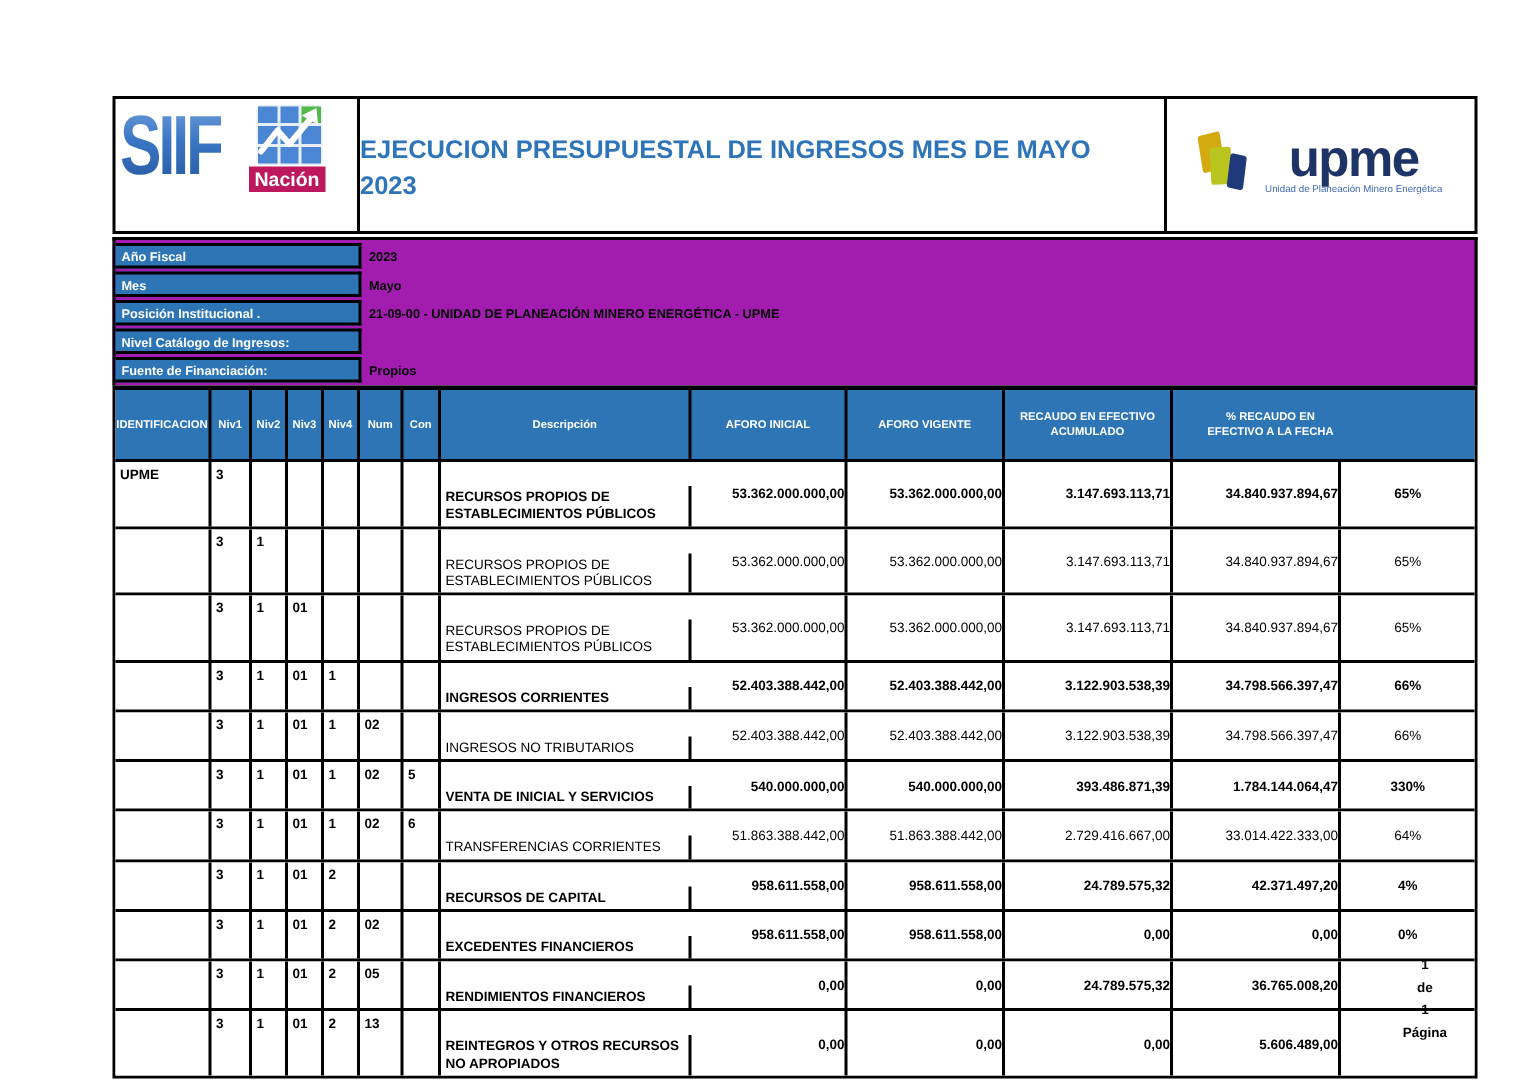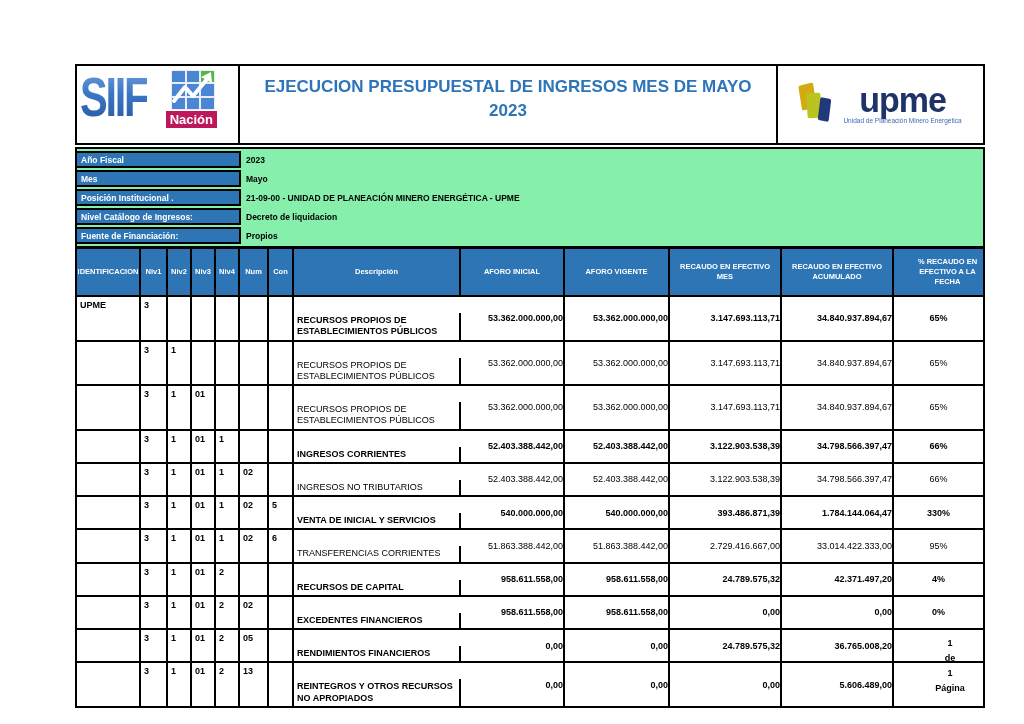--- a/index.html
+++ b/index.html
@@ -2,49 +2,49 @@
 <html><head>
 <meta charset="utf-8">
 <style>
   * { margin:0; padding:0; box-sizing:border-box; }
   html,body { background:#ffffff; }
   body { font-family:"Liberation Sans", sans-serif; }
   .page { position:relative; width:1024px; height:724px; background:#fff; overflow:hidden; }
   .doc { position:absolute; left:75px; top:64px; width:910px; }
 
   
-  .band { display:flex; width:910px; height:81px; }
+  .band { display:flex; width:910px; height:92px; }
   .band > div { border:2px solid #000; background:#fff; }
   .siif-box { width:165px; position:relative; overflow:hidden; }
   .siif-text { position:absolute; left:3px; top:-2px; font-size:56px; font-weight:900; letter-spacing:-3px; line-height:66px;
                transform:scaleX(.74); transform-origin:left center;
                background:linear-gradient(180deg,#7aa6dd 0%,#3a76c5 45%,#25549b 100%);
                -webkit-background-clip:text; background-clip:text; -webkit-text-fill-color:transparent; }
   .siif-icon { position:absolute; right:23px; top:4px; width:44px; height:40px; display:grid;
                grid-template-columns:repeat(3,1fr); grid-template-rows:repeat(3,1fr); gap:2px;
                background:#e8eef7; padding:1px; border-radius:3px; }
   .siif-icon span { background:#4a86d4; }
   .siif-icon span.g { background:#53b848; }
   .siif-arrow { position:absolute; right:23px; top:4px; width:44px; height:40px; }
   .siif-nacion { position:absolute; right:21px; top:45px; background:#be185d; color:#fff; font-weight:bold;
                  font-size:13px; line-height:17px; padding:0 4px; letter-spacing:0; }
-  .title-box { width:540px; text-align:center; color:#2e74b8; font-weight:bold; font-size:17px;
-               line-height:24px; padding-top:9px; margin-left:-2px; }
+  .title-box { width:540px; text-align:left; color:#2e74b8; font-weight:bold; font-size:17px;
+               line-height:24px; padding-top:22px; margin-left:-2px; }
   .upme-box { width:209px; margin-left:-2px; display:flex; align-items:center; justify-content:center; gap:8px; }
   .upme-icon { position:relative; width:36px; height:50px; flex:0 0 36px; }
   .upme-icon i { position:absolute; display:block; border-radius:2px; }
   .upme-s1 { left:1px;  top:4px;  width:15px; height:25px; background:#d3ab10; transform:rotate(-9deg) skewY(-5deg); }
   .upme-s2 { left:8px;  top:13px; width:14px; height:25px; background:#b9c41f; transform:rotate(-3deg); }
   .upme-s3 { left:20px; top:18px; width:11px; height:23px; background:#20397a; transform:rotate(7deg) skewY(4deg); }
   .upme-texts { display:flex; flex-direction:column; align-items:center; }
   .upme-word { font-size:34px; font-weight:900; color:#1e3467; line-height:30px; letter-spacing:-1px; transform:scaleY(1.02); }
   .upme-tag { font-size:6.5px; color:#3f6ab5; margin-top:2px; white-space:nowrap; }
 
   
-  .meta { width:910px; margin-top:2px; border:2px solid #000; border-bottom:none; padding:1px 0 1px 0; background:#86efac; }
+  .meta { width:910px; margin-top:2px; border:2px solid #000; border-bottom:none; padding:1px 0 1px 0; background:#a21caf; }
   .meta-row { display:flex; height:19px; align-items:stretch; }
   .meta-label { width:164px; background:#2e75b6; border:2px solid #000; border-left-width:0; margin:1px 0;
                 color:#fff; font-weight:bold; font-size:8.5px; display:flex; align-items:center; padding-left:4px; }
   .meta-value { flex:1; display:flex; align-items:center; padding-left:5px; font-weight:bold; font-size:8.5px; color:#000; }
 
   
   .budget-table { width:910px; border:2px solid #000; border-top:3px solid #000; }
   .thead, .trow { display:grid; grid-template-columns:64px 27px 24px 24px 24px 29px 25px 167px 104px 105px 112px 112px 89px; }
   .thead { background:#2e75b6; border-bottom:2px solid #000; }
   .hcell { min-height:46px; border-right:2px solid #000; color:#fff; font-weight:bold; font-size:7.5px; line-height:1.3;
@@ -117,41 +117,39 @@
         <div class="meta-row">
           <div class="meta-label">Mes</div>
           <div class="meta-value">Mayo</div>
         </div>
         <div class="meta-row">
           <div class="meta-label">Posición Institucional .</div>
           <div class="meta-value">21-09-00 - UNIDAD DE PLANEACIÓN MINERO ENERGÉTICA - UPME</div>
         </div>
         <div class="meta-row">
           <div class="meta-label">Nivel Catálogo de Ingresos:</div>
-          <div class="meta-value">Decreto de liquidacion</div>
         </div>
         <div class="meta-row">
           <div class="meta-label">Fuente de Financiación:</div>
           <div class="meta-value">Propios</div>
         </div>
       </div>
 
     <div class="budget-table">
       <div class="thead" id="table-header">
           <div class="hcell">IDENTIFICACION</div>
           <div class="hcell">Niv1</div>
           <div class="hcell">Niv2</div>
           <div class="hcell">Niv3</div>
           <div class="hcell">Niv4</div>
           <div class="hcell">Num</div>
           <div class="hcell">Con</div>
           <div class="hcell">Descripción</div>
           <div class="hcell">AFORO INICIAL</div>
           <div class="hcell">AFORO VIGENTE</div>
-          <div class="hcell">RECAUDO EN EFECTIVO MES</div>
           <div class="hcell">RECAUDO EN EFECTIVO ACUMULADO</div>
           <div class="hcell">% RECAUDO EN EFECTIVO A LA FECHA</div>
         </div>
       <div id="table-body">
           <div class="trow row-bold">
             <div class="tcell c-id">UPME</div>
             <div class="tcell c-niv">3</div>
             <div class="tcell c-niv"></div>
             <div class="tcell c-niv"></div>
             <div class="tcell c-niv"></div>
@@ -245,21 +243,21 @@
             <div class="tcell c-niv">1</div>
             <div class="tcell c-niv">01</div>
             <div class="tcell c-niv">1</div>
             <div class="tcell c-niv">02</div>
             <div class="tcell c-niv">6</div>
             <div class="tcell c-desc">TRANSFERENCIAS CORRIENTES</div>
             <div class="tcell c-money">51.863.388.442,00</div>
             <div class="tcell c-money">51.863.388.442,00</div>
             <div class="tcell c-money">2.729.416.667,00</div>
             <div class="tcell c-money">33.014.422.333,00</div>
-            <div class="tcell c-pct">95%</div>
+            <div class="tcell c-pct">64%</div>
           </div>
           <div class="trow row-bold">
             <div class="tcell c-id"></div>
             <div class="tcell c-niv">3</div>
             <div class="tcell c-niv">1</div>
             <div class="tcell c-niv">01</div>
             <div class="tcell c-niv">2</div>
             <div class="tcell c-niv"></div>
             <div class="tcell c-niv"></div>
             <div class="tcell c-desc">RECURSOS DE CAPITAL</div>

